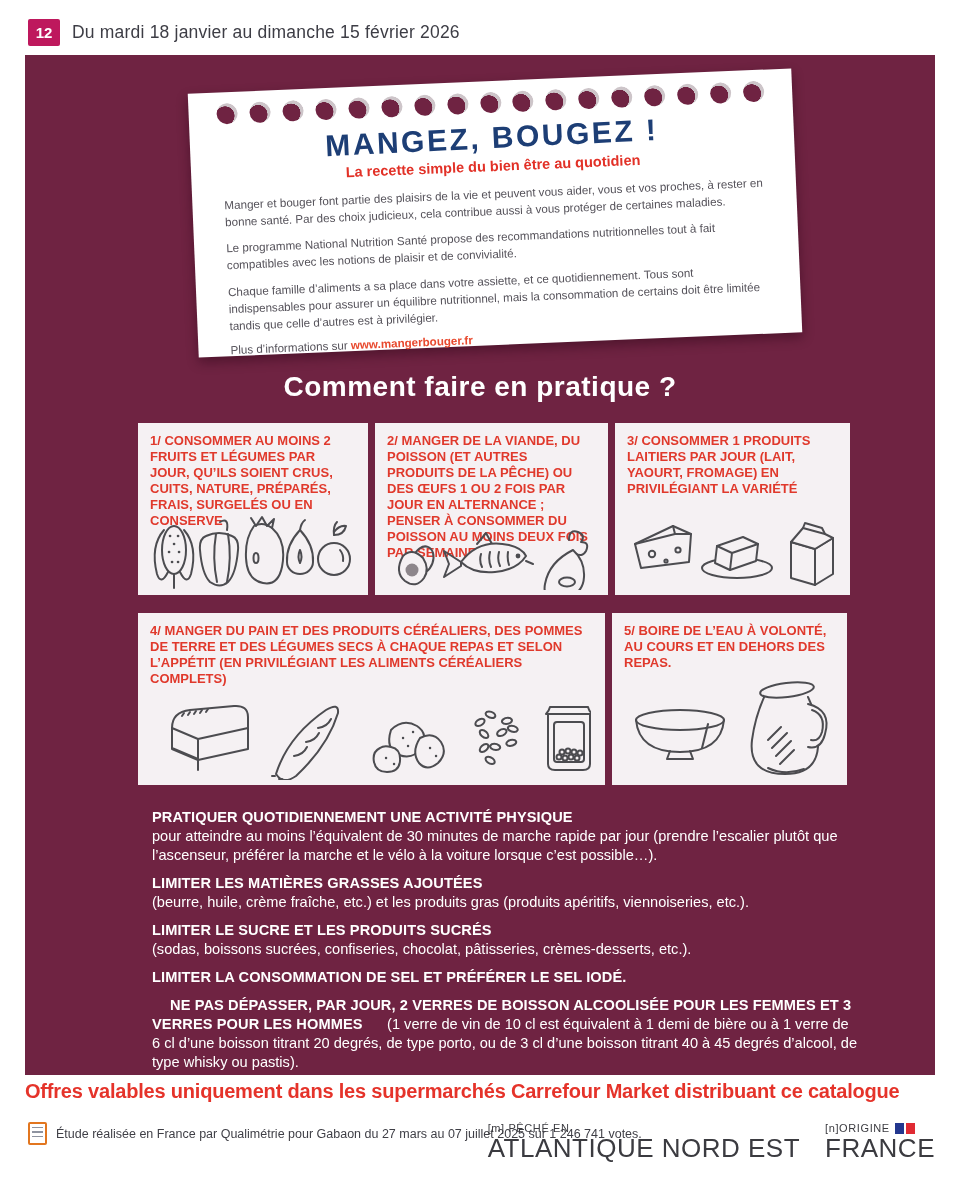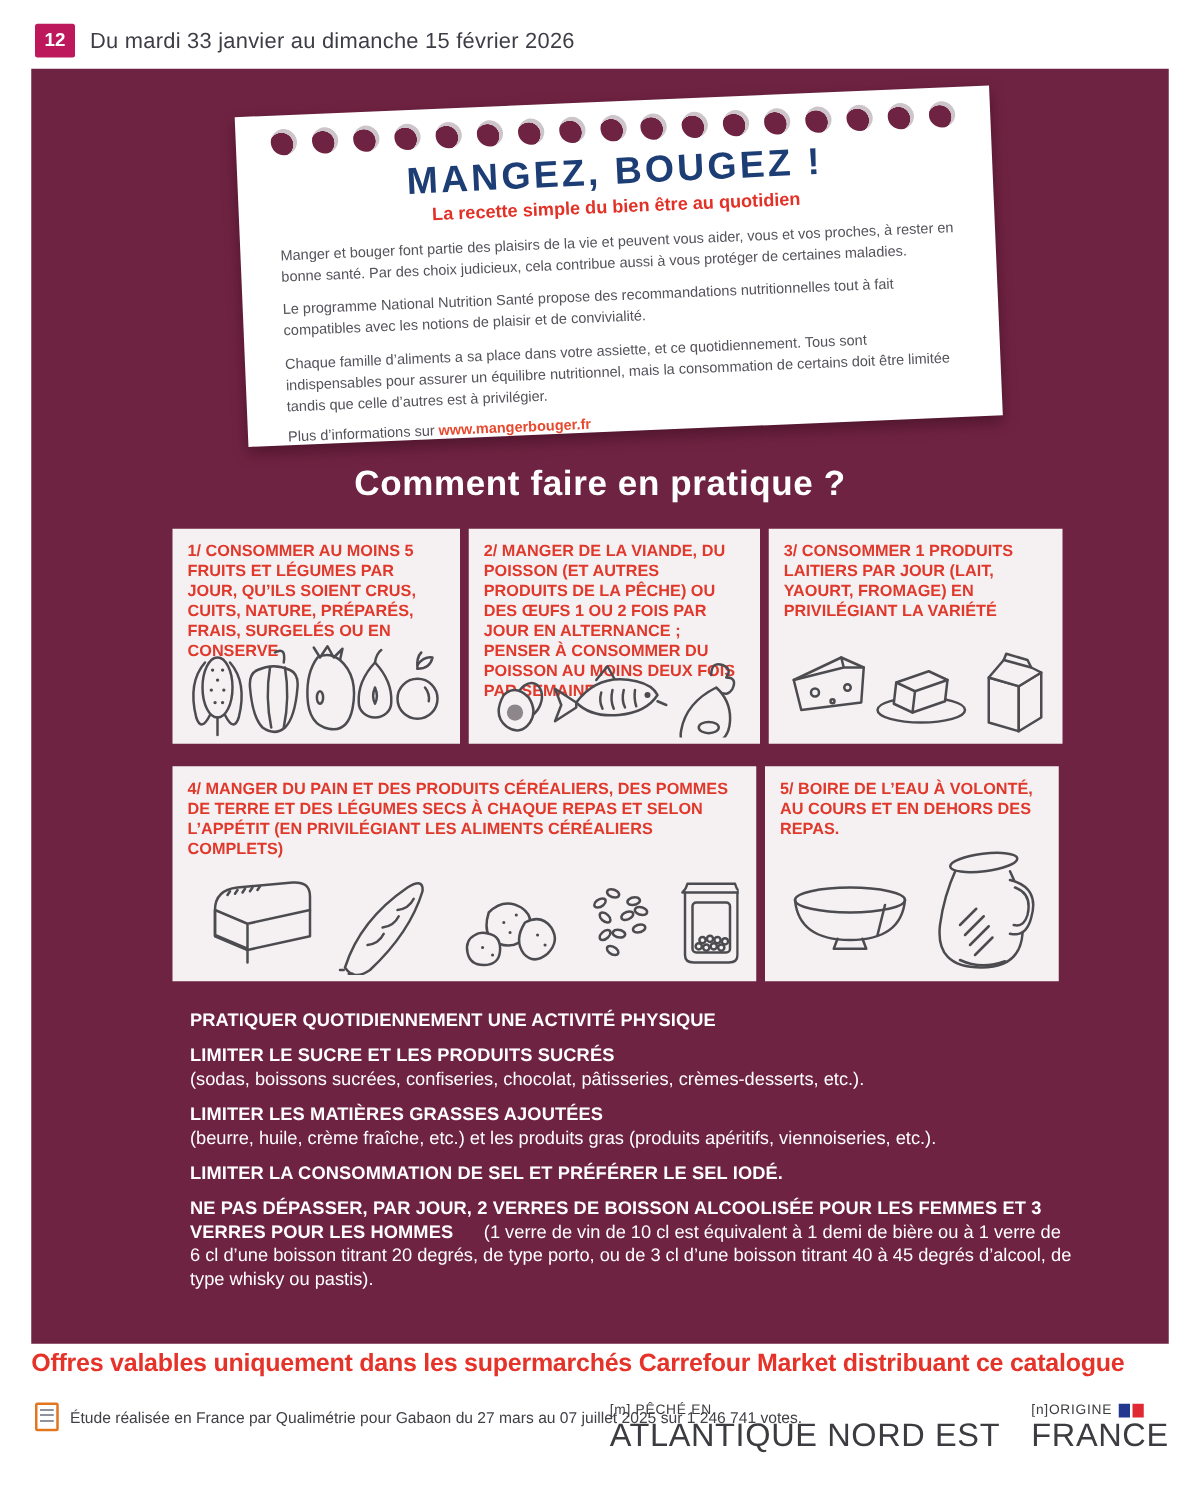--- a/index.html
+++ b/index.html
@@ -50,21 +50,21 @@
   .card{background:#f5f1f3;height:172px;box-sizing:border-box;padding:10px 12px;position:relative;}
   .c1{width:230px}.c2{width:233px}.c3{width:235px}.c4{width:467px}.c5{width:235px}
   .card-text{color:#e0392c;font-weight:800;font-size:13px;line-height:1.23;margin:0;}
   .card svg{position:absolute;bottom:5px;left:10px;}
   .art{stroke:#4c4c50;stroke-width:2;fill:none;stroke-linecap:round;stroke-linejoin:round;}
   
   .guidelines{position:absolute;left:127px;top:753px;width:708px;color:#fff;}
   .g-item{margin:0 0 9px;}
   .g-head{display:block;font-weight:700;font-size:14.6px;line-height:1.3;letter-spacing:.1px;}
   .g-body{display:block;font-weight:400;font-size:14.6px;line-height:1.3;}
-  .g-inline .g-head{display:inline;margin-right:4px;}
+  .g-inline .g-head{display:inline;margin-right:4px;margin-left:18px;}
   .g-inline .g-body{display:inline;margin-left:16px;}
   
   .offer-notice{
     position:absolute;left:25px;top:1080px;font-size:20px;font-weight:700;color:#e5332a;margin:0;letter-spacing:-.2px;
   }
   .study-row{position:absolute;left:28px;top:1110px;display:flex;align-items:center;gap:9px;margin-top:12px;}
   .clipboard-icon{
     width:15px;height:19px;border:2.5px solid #e2761f;background:#fff;border-radius:2px;position:relative;flex:none;
   }
   .clipboard-icon:before{
@@ -77,21 +77,21 @@
   .logo-small{font-size:11px;letter-spacing:.6px;display:flex;align-items:center;gap:5px;line-height:1.2;}
   .logo-big{font-size:26px;line-height:1.05;white-space:nowrap;font-weight:400;letter-spacing:.5px;}
   .flag{display:inline-flex;gap:2.5px;}
   .flag i{width:9px;height:11px;display:block;}
   .flag .fb{background:#23378f}.flag .fr{background:#e02a33}
 </style>
 </head>
 <body>
 
 <span class="page-badge">12</span>
-<span class="date-range">Du mardi 33 janvier au dimanche 15 février 2026</span>
+<span class="date-range">Du mardi 18 janvier au dimanche 15 février 2026</span>
 
 <div class="panel">
 
   <div class="note-card">
     <div class="holes">
       <i class="hole"></i>
         <i class="hole"></i>
         <i class="hole"></i>
         <i class="hole"></i>
         <i class="hole"></i>
@@ -114,21 +114,21 @@
     <p class="note-p">Le programme National Nutrition Santé propose des recommandations nutritionnelles tout à fait compatibles avec les notions de plaisir et de convivialité.</p>
     <p class="note-p">Chaque famille d’aliments a sa place dans votre assiette, et ce quotidiennement. Tous sont indispensables pour assurer un équilibre nutritionnel, mais la consommation de certains doit être limitée tandis que celle d’autres est à privilégier.</p>
     <p class="note-link-line"><span>Plus d’informations sur </span><a href="#" class="note-link">www.mangerbouger.fr</a></p>
   </div>
 
   <h2 class="practice-heading">Comment faire en pratique ?</h2>
 
   <div class="cards">
 
     <div class="card c1">
-      <p class="card-text">1/ CONSOMMER AU MOINS 5 FRUITS ET LÉGUMES PAR JOUR, QU’ILS SOIENT CRUS, CUITS, NATURE, PRÉPARÉS, FRAIS, SURGELÉS OU EN CONSERVE</p>
+      <p class="card-text">1/ CONSOMMER AU MOINS 2 FRUITS ET LÉGUMES PAR JOUR, QU’ILS SOIENT CRUS, CUITS, NATURE, PRÉPARÉS, FRAIS, SURGELÉS OU EN CONSERVE</p>
       <svg width="206" height="78" viewBox="0 0 206 78" class="art">
         <g>
           <ellipse cx="26" cy="38" rx="12" ry="24"></ellipse>
           <path d="M16 18 Q2 34 9 62 Q13 74 20 60"></path>
           <path d="M36 18 Q50 34 43 62 Q39 74 32 60"></path>
           <path d="M26 62 L26 76"></path>
           <path d="M22 24 l.1 0 M30 24 l.1 0 M26 32 l.1 0 M21 40 l.1 0 M31 40 l.1 0 M24 50 l.1 0 M30 50 l.1 0" stroke-width="2.6"></path>
         </g>
         <g>
           <path d="M72 10 q9 -5 7 8"></path>
@@ -258,28 +258,29 @@
           <path d="M146 100 q17 8 36 1"></path>
         </g>
       </svg>
     </div>
 
   </div>
 
   <div class="guidelines">
     <p class="g-item">
       <span class="g-head">PRATIQUER QUOTIDIENNEMENT UNE ACTIVITÉ PHYSIQUE</span>
+      <span class="g-body">pour atteindre au moins l’équivalent de 30 minutes de marche rapide par jour (prendre l’escalier plutôt que l’ascenseur, préférer la marche et le vélo à la voiture lorsque c’est possible…).</span>
+    </p>
+    <p class="g-item">
+      <span class="g-head">LIMITER LES MATIÈRES GRASSES AJOUTÉES</span>
+      <span class="g-body">(beurre, huile, crème fraîche, etc.) et les produits gras (produits apéritifs, viennoiseries, etc.).</span>
     </p>
     <p class="g-item">
       <span class="g-head">LIMITER LE SUCRE ET LES PRODUITS SUCRÉS</span>
       <span class="g-body">(sodas, boissons sucrées, confiseries, chocolat, pâtisseries, crèmes-desserts, etc.).</span>
-    </p>
-    <p class="g-item">
-      <span class="g-head">LIMITER LES MATIÈRES GRASSES AJOUTÉES</span>
-      <span class="g-body">(beurre, huile, crème fraîche, etc.) et les produits gras (produits apéritifs, viennoiseries, etc.).</span>
     </p>
     <p class="g-item">
       <span class="g-head">LIMITER LA CONSOMMATION DE SEL ET PRÉFÉRER LE SEL IODÉ.</span>
     </p>
     <p class="g-item g-inline">
       <span class="g-head">NE PAS DÉPASSER, PAR JOUR, 2 VERRES DE BOISSON ALCOOLISÉE POUR LES FEMMES ET 3 VERRES POUR LES HOMMES</span>
       <span class="g-body">(1 verre de vin de 10 cl est équivalent à 1 demi de bière ou à 1 verre de 6 cl d’une boisson titrant 20 degrés, de type porto, ou de 3 cl d’une boisson titrant 40 à 45 degrés d’alcool, de type whisky ou pastis).</span>
     </p>
   </div>
 

